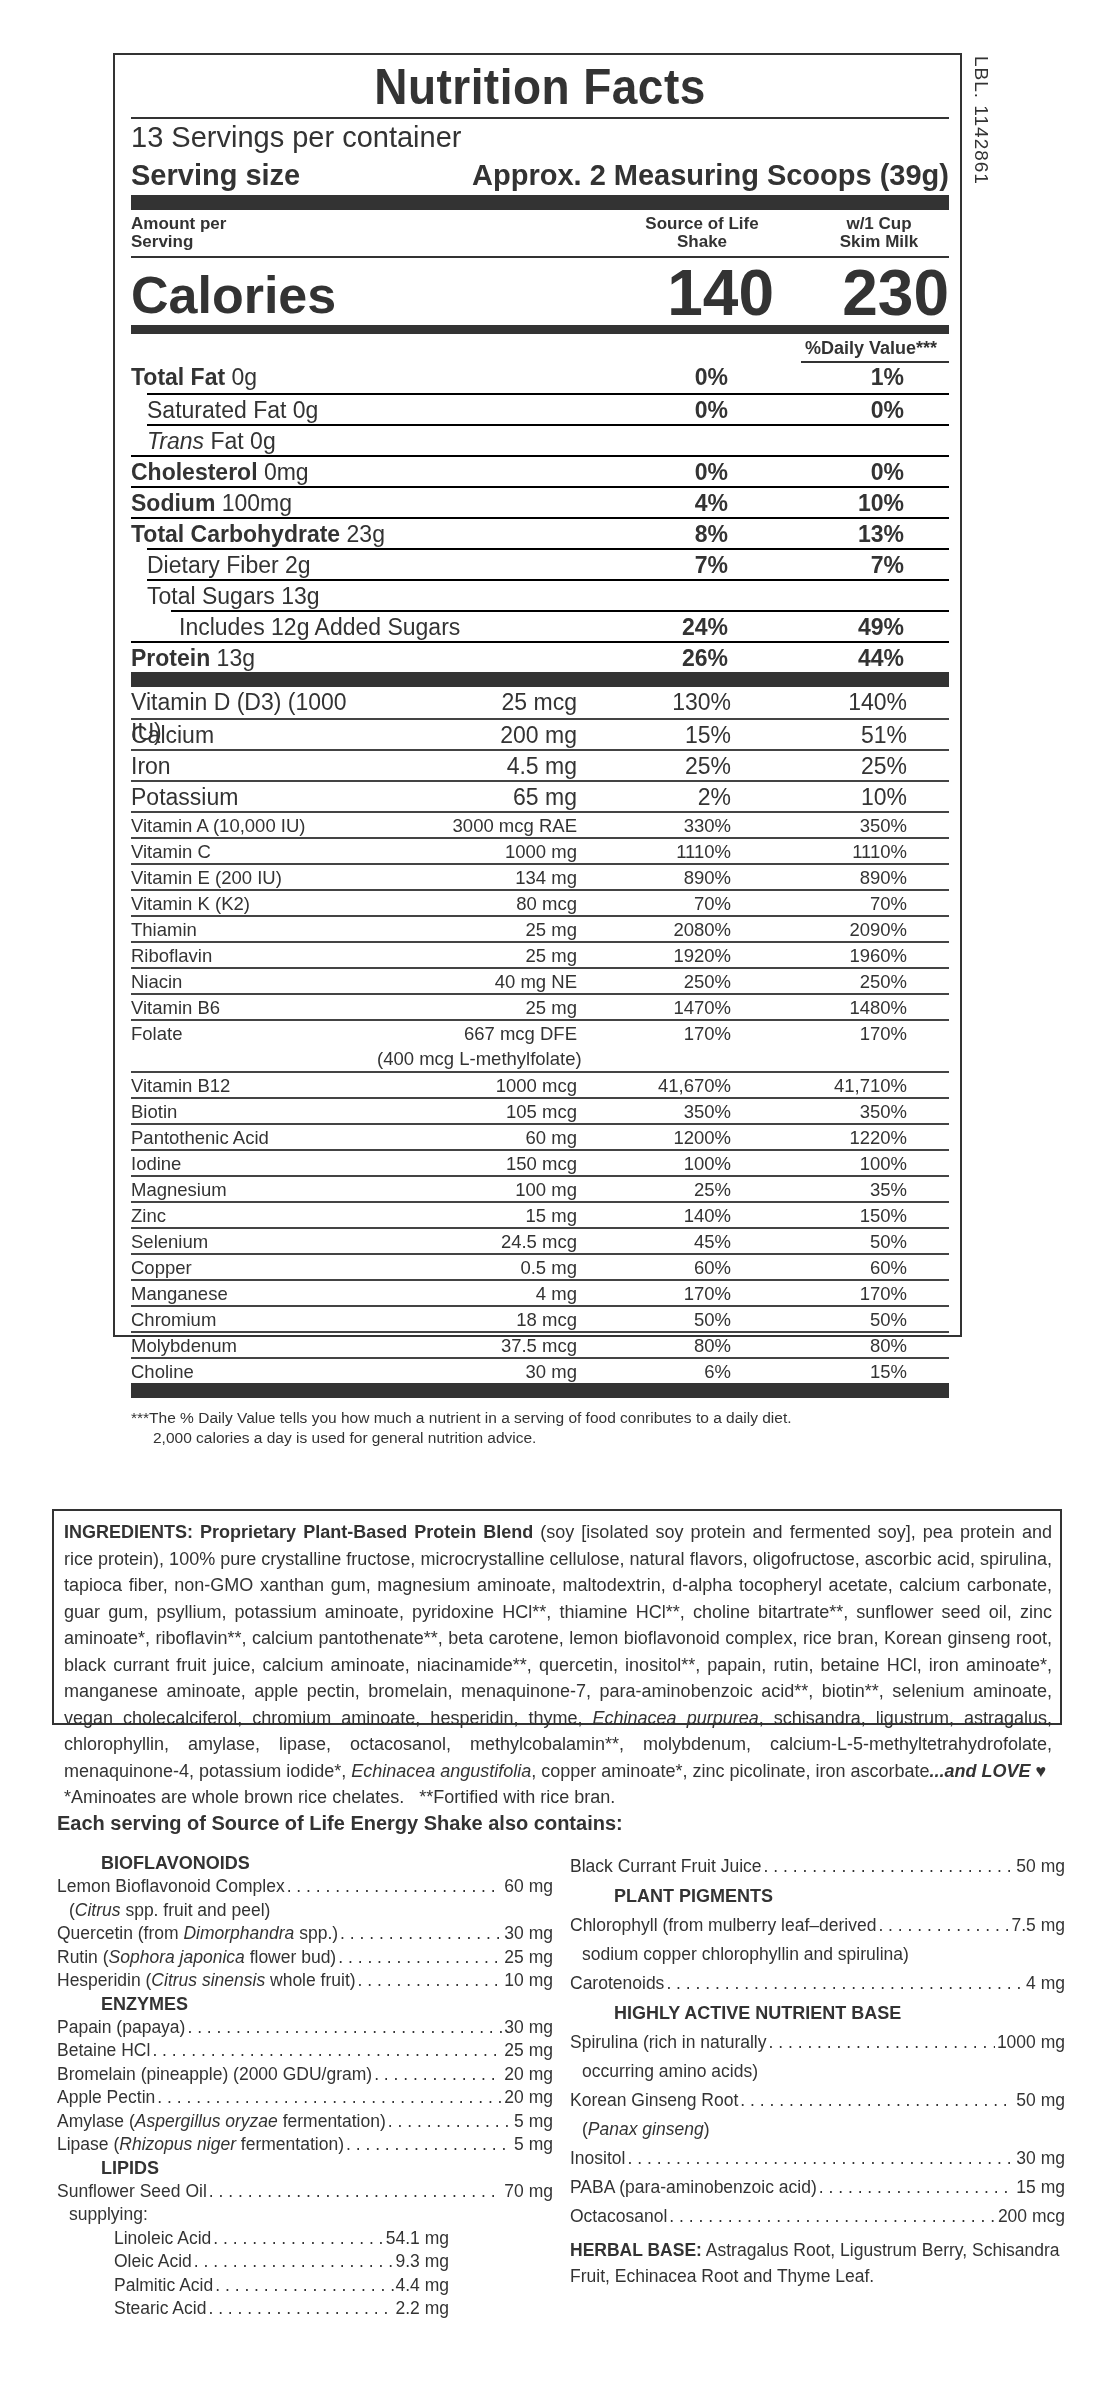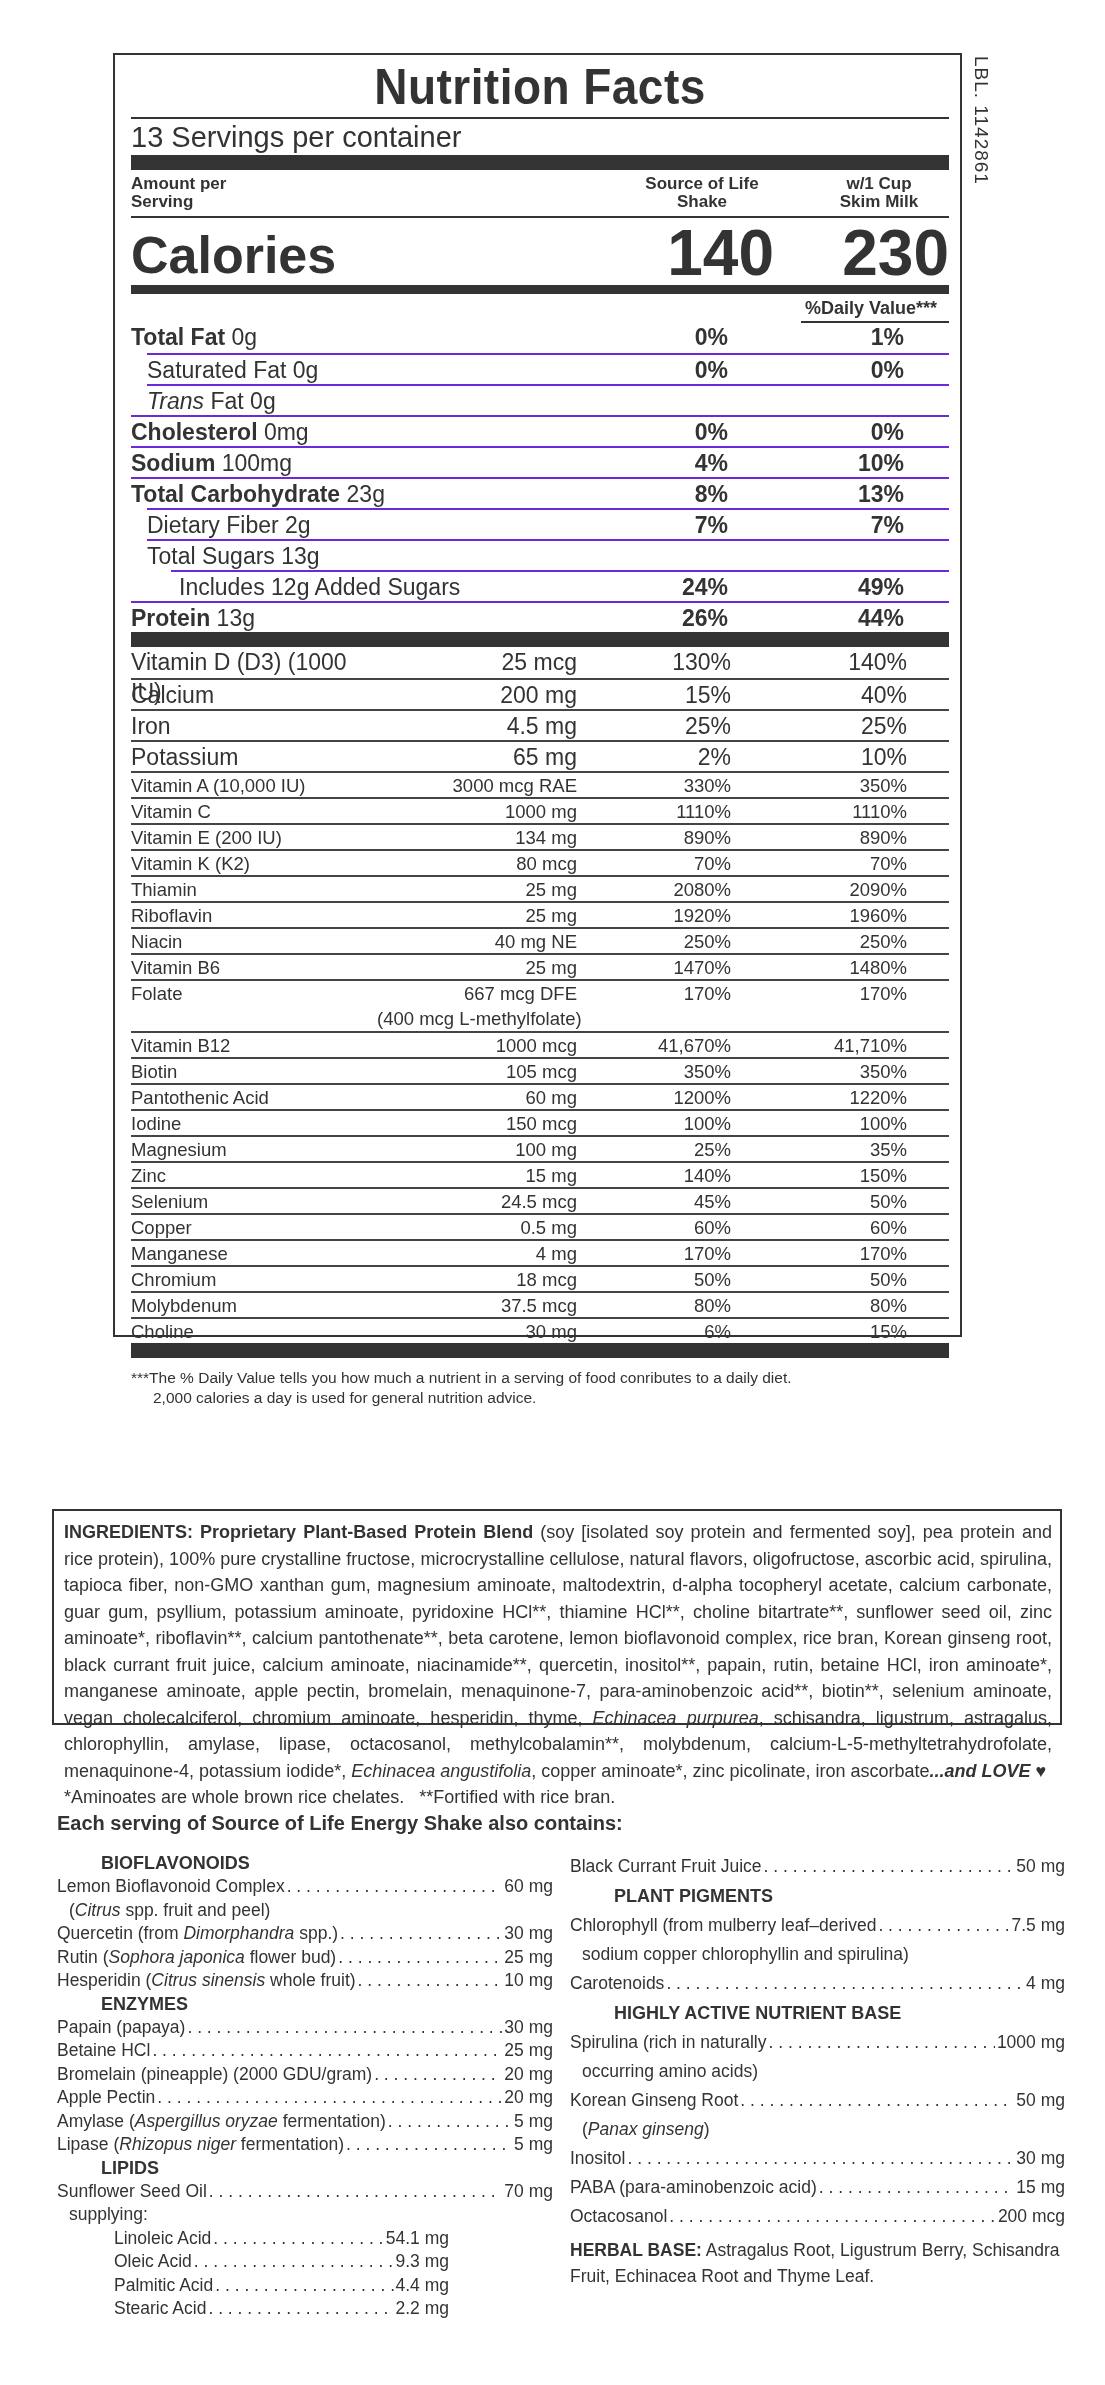--- a/index.html
+++ b/index.html
@@ -16,21 +16,21 @@
   .amount-hdr { display:flex; height:46px; font-weight:bold; font-size:17px; line-height:18px; padding-top:5px; box-sizing:border-box;gap:12px; }
   .amount-hdr .lab { flex:1; }
   .amount-hdr .c1 { width:170px; text-align:center; margin-right:10px; }
   .amount-hdr .c2 { width:140px; text-align:center; }
   .cal-row { display:flex; align-items:flex-end; height:67px; }
   .cal-row .lab { flex:1; font-weight:bold; font-size:52px; line-height:52px; padding-bottom:4px; }
   .cal-row .v1 { font-weight:bold; font-size:64px; line-height:64px; width:175px; text-align:right; }
   .cal-row .v2 { font-weight:bold; font-size:64px; line-height:64px; width:175px; text-align:right; }
   .dv-hdr { height:28px; line-height:28px; font-weight:bold; font-size:18px; text-align:right; padding-right:0; }
   .dv-hdr span { border-bottom:2px solid #333; display:inline-block; padding-left:4px; padding-right:12px; line-height:26px; }
-  .mrow { display:flex; height:31px; line-height:30px; border-top:2px solid #6d28d9; font-size:23px; box-sizing:border-box; }
+  .mrow { display:flex; height:31px; line-height:30px; border-top:2px solid #000000; font-size:23px; box-sizing:border-box; }
   .mrow:first-child { border-top:none; }
   .mrow .lab { flex:1; }
   .mrow .lab b { font-weight:bold; }
   .mrow .p1 { width:170px; text-align:right; margin-right:0; }
   .mrow .p2 { width:176px; text-align:right; }
   .mrow.sub { margin-left:16px; }
   .mrow.sub2 { margin-left:40px; }
   .bold { font-weight:bold; }
   .vrow { display:flex; border-top:2px solid #444; box-sizing:border-box;justify-content:flex-end; }
   .vrow.big { height:31px; line-height:30px; font-size:23px; }
@@ -71,20 +71,24 @@
 </head>
 <body>
 
 <div class="lbl">LBL. 1142861</div>
 
 <div class="nf">
   <div class="nf-inner">
     <div class="title">Nutrition Facts</div>
     <div class="rule-thin"></div>
     <div class="servings">13 Servings per container</div>
+    <div class="serving-size">
+      <span>Serving size</span>
+      <span>Approx. 2 Measuring Scoops (39g)</span>
+    </div>
     <div class="bar-thick"></div>
     <div class="amount-hdr">
       <div class="lab">
         <div>Amount per</div>
         <div>Serving</div>
       </div>
       <div class="c1">
         <div>Source of Life</div>
         <div>Shake</div>
       </div>
@@ -165,21 +169,21 @@
           </div>
           <div class="p1">130%</div>
           <div class="p2">140%</div>
         </div>
         <div class="vrow big">
           <div class="lab">Calcium</div>
           <div class="amt">
             <div>200 mg</div>
           </div>
           <div class="p1">15%</div>
-          <div class="p2">40%</div>
+          <div class="p2">51%</div>
         </div>
         <div class="vrow big">
           <div class="lab">Iron</div>
           <div class="amt">
             <div>4.5 mg</div>
           </div>
           <div class="p1">25%</div>
           <div class="p2">25%</div>
         </div>
         <div class="vrow big">

